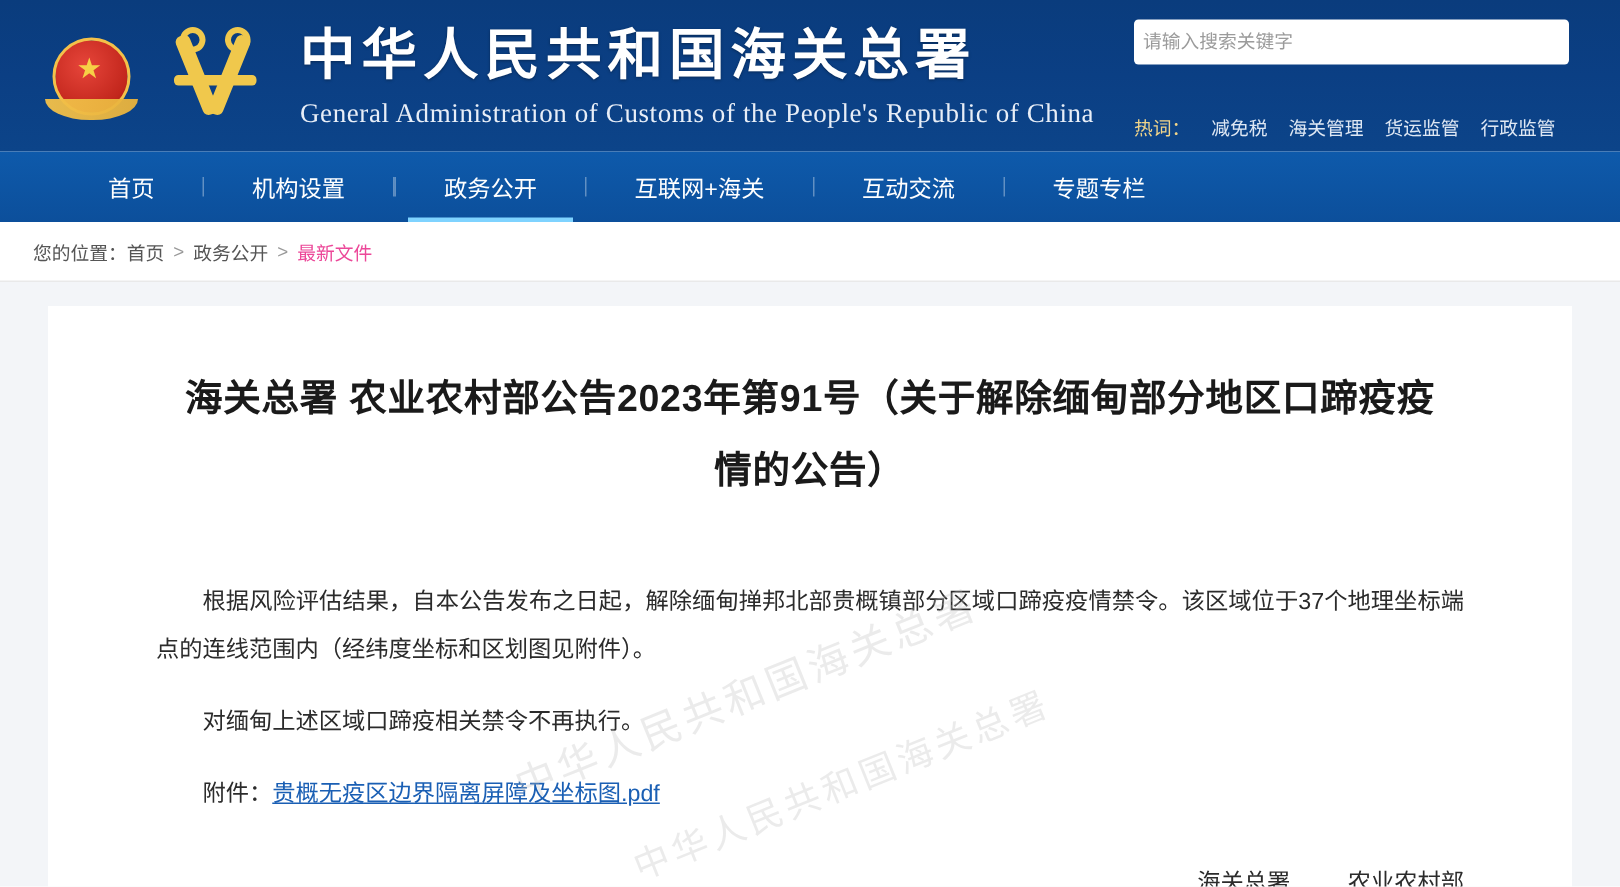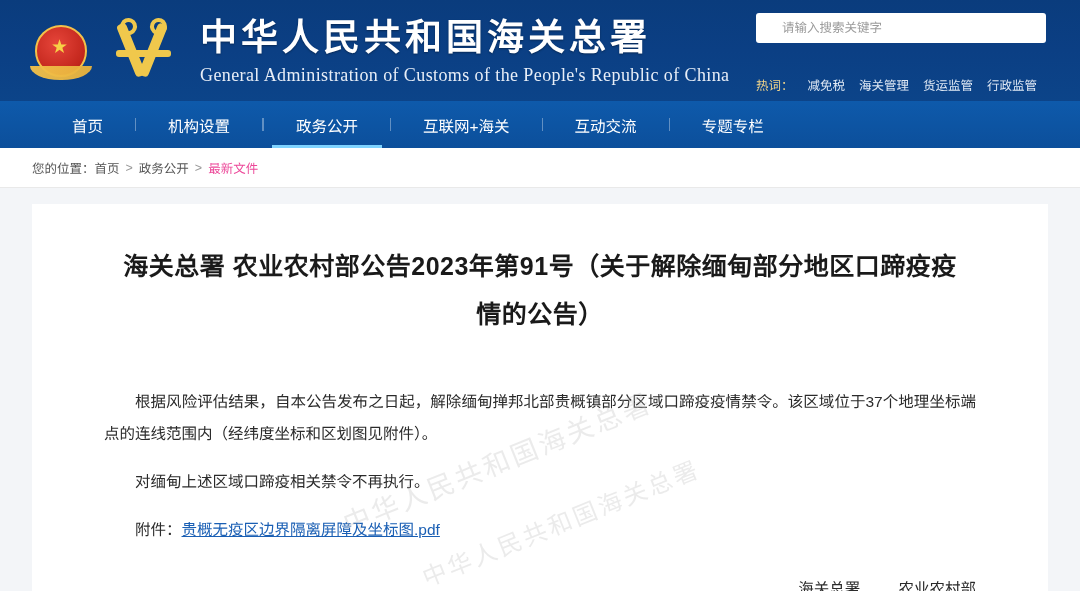--- a/index.html
+++ b/index.html
@@ -97,21 +97,21 @@
     display: flex;
     flex-direction: column;
     align-items: flex-start;
     padding-top: 6px;
   }
   .search-box {
     width: 290px; height: 30px;
     background: #ffffff;
     border-radius: 3px;
     display: flex; align-items: center;
-    padding: 0 24px;
+    padding: 0 4px;
   }
   .search-box input {
     border: 0; outline: 0; width: 100%;
     font-size: 12.5px; color: #333;
     font-family: "Liberation Sans", "DejaVu Sans", sans-serif;
     background: transparent;
   }
   .search-box input::placeholder { color: #9b9b9b; }
   .hotwords {
     margin-top: 32px;
@@ -153,21 +153,21 @@
     content: "";
     position: absolute; left: 8px; right: 8px; bottom: 0;
     height: 3px; background: #7fd3ff;
   }
 
   
   .crumb {
     height: 40px;
     background: #ffffff;
     display: flex; align-items: center;
-    padding-left: 32px;
+    padding-left: 22px;
     font-size: 12.5px;
     color: #555;
     border-bottom: 1px solid #e9e9e9;
   }
   .crumb .sep { margin: 0 6px; color: #999; }
   .crumb a { color: #555; text-decoration: none; }
   .crumb .cur { color: #ec4899; }
 
   
   .page {

